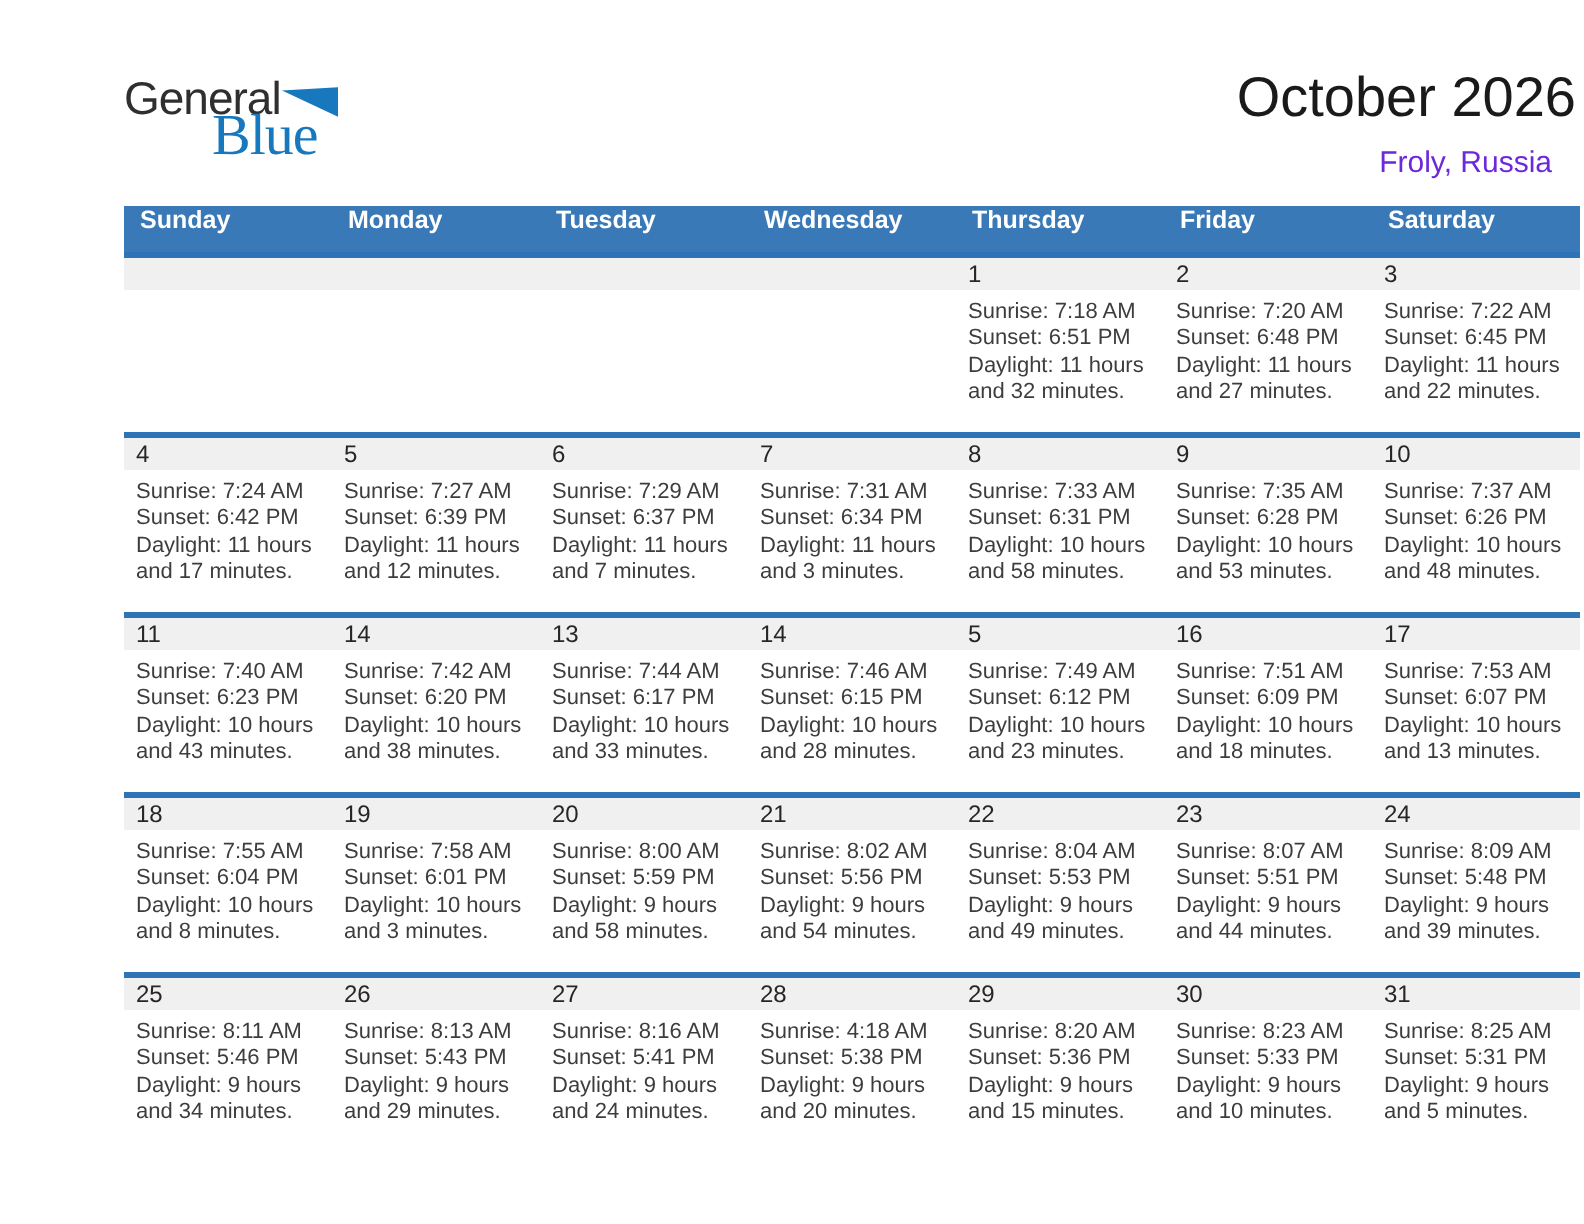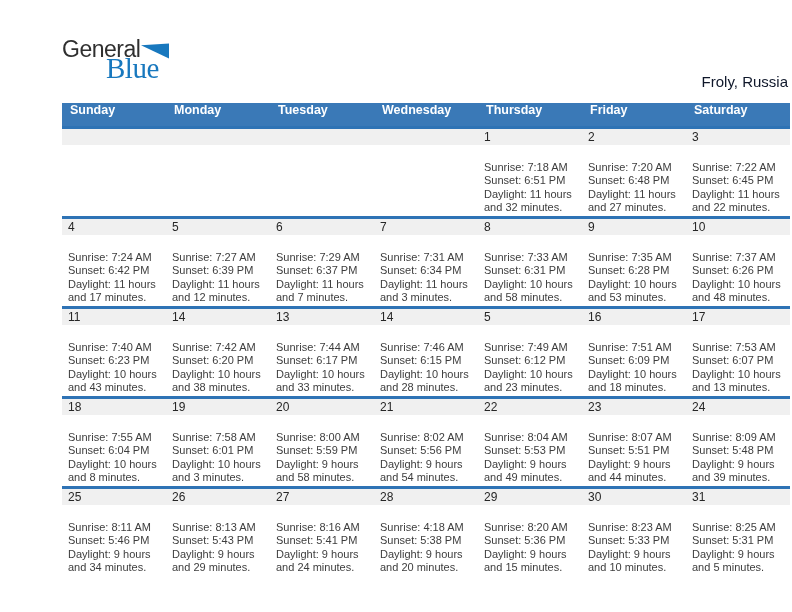--- a/index.html
+++ b/index.html
@@ -21,46 +21,47 @@
   
   .logo{position:absolute;left:30px;top:38px;}
   .logo-top{display:flex;align-items:flex-end;}
   .logo-general{font-size:23px;color:#2F2F2F;letter-spacing:-0.5px;line-height:22px;}
   .logo-tri{width:28px;height:16px;margin-left:1px;margin-bottom:1px;}
   .logo-tri polygon{fill:var(--logo_blue);}
   .logo-blue{font-size:29px;color:var(--logo_blue);letter-spacing:-0.5px;line-height:20px;margin:-2px 0 0 44px;font-family:Liberation Serif, serif;}
 
   
   .title{position:absolute;top:33px;right:36px;font-size:28px;color:var(--title_text);}
-  .location{position:absolute;top:73px;right:36px;font-size:15px;color:#0f172a;}
+  .location{position:absolute;top:73px;right:48px;font-size:15px;color:#6d28d9;}
 
   
   .calendar{position:absolute;left:30px;top:103px;width:728px;}
   .weekday-row{display:flex;background:var(--header_bg);height:23px;align-items:flex-start;font-weight:bold;}
   .weekday{width:104px;padding-left:8px;color:#fff;font-size:12.5px;}
   .week-row{display:flex;border-top:3px solid var(--separator);height:90px;}
   .cell{width:104px;}
   .day-num{height:16px;background:var(--band);font-size:12px;padding:1px 0 0 6px;color:#262626;}
-  .cell-body{padding:16px 6px 0 6px;font-size:11px;line-height:13.4px;color:var(--detail_text);}
+  .cell-body{padding:5px 6px 0 6px;font-size:11px;line-height:13.4px;color:var(--detail_text);}
 </style>
 </head>
 <body>
 
 <div class="page">
 
   <div class="logo">
     <div class="logo-top">
       <span class="logo-general">General</span>
       <svg class="logo-tri" viewBox="0 0 34 18" aria-hidden="true">
         <polygon points="0,2 34,0 34,18"></polygon>
       </svg>
     </div>
     <div class="logo-blue">Blue</div>
   </div>
 
+  <div class="title">October 2026</div>
   <div class="location">Froly, Russia</div>
 
   <div class="calendar">
     <div class="weekday-row">
       <div class="weekday">Sunday</div>
       <div class="weekday">Monday</div>
       <div class="weekday">Tuesday</div>
       <div class="weekday">Wednesday</div>
       <div class="weekday">Thursday</div>
       <div class="weekday">Friday</div>

